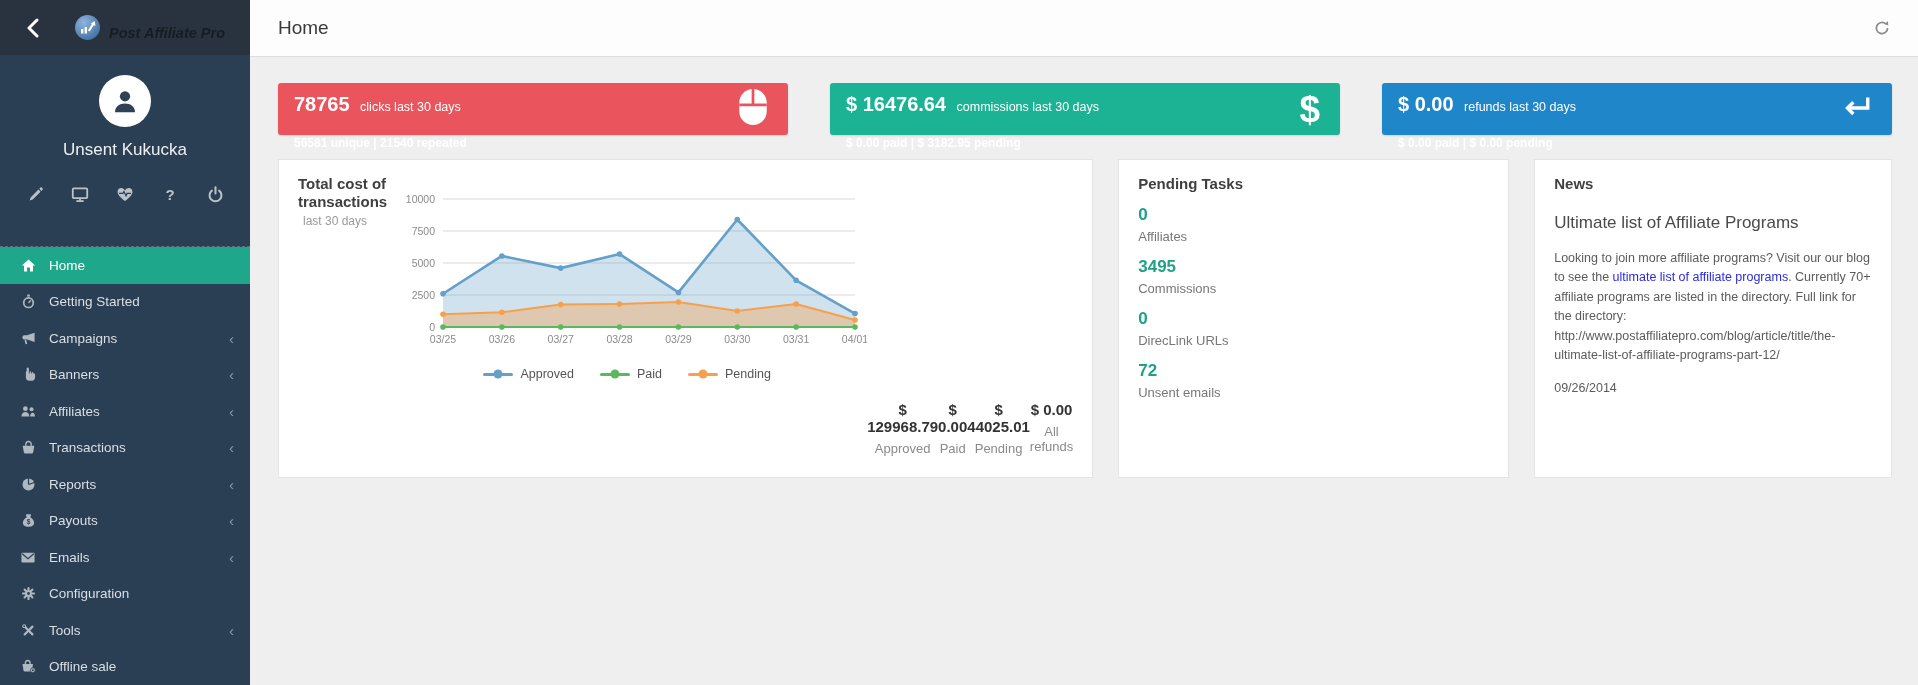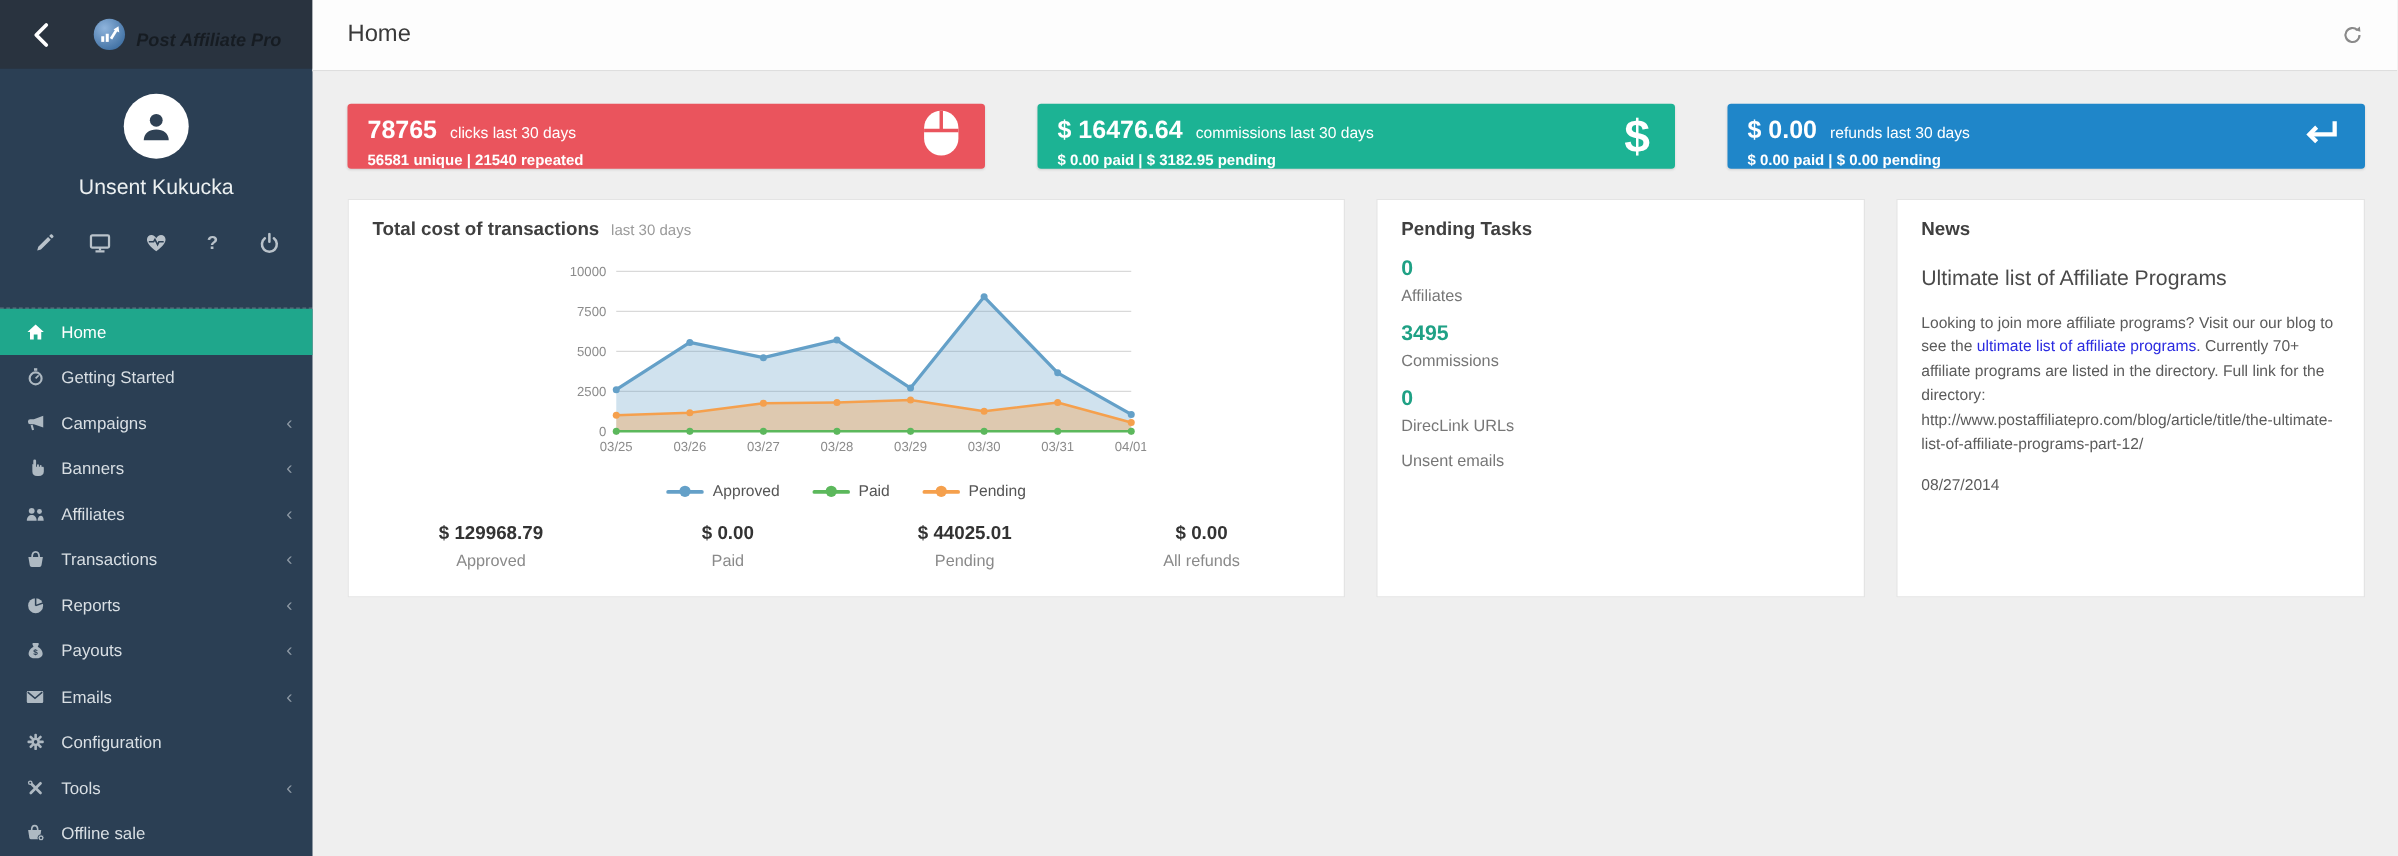--- a/index.html
+++ b/index.html
@@ -33,31 +33,31 @@
   .page-title { font-size:19px; color:#3A3A3A; }
   .refresh { margin-left:auto; cursor:pointer; display:flex; }
   .content { flex:1; padding:26px 26px 0 28px; }
 
   
   .cards-row { display:flex; gap:42px; }
   .card { position:relative; flex:1; height:52px; border-radius:3px; color:#fff; padding:10px 16px;
           background:var(--cardbg); box-shadow:0 1px 2px rgba(0,0,0,0.12); cursor:pointer; }
   .card-value { font-size:20px; font-weight:bold; }
   .card-label { font-size:12.5px; margin-left:6px; }
-  .card-sub { font-size:12px; margin-top:5px;font-weight:bold; }
+  .card-sub { font-size:12px; margin-top:20px;font-weight:bold; }
   .card-icon { position:absolute; right:20px; top:50%; transform:translateY(-50%); }
   .dollar-glyph { font-size:37px; font-weight:bold; line-height:1; }
 
   
   .panels-row { display:flex; gap:25px; margin-top:24px; }
   .panel { background:#fff; border:1px solid #E4E4E4; height:319px; padding:15px 19px; }
   .panel-title { font-size:15px; font-weight:bold; color:#3F3F3F; }
   .panel-sub { font-size:12px; font-weight:normal; color:#9A9A9A; margin-left:5px; }
 
-  .chart-panel { flex:0 0 798px; display:flex; flex-direction:column; }
+  .chart-panel { flex:0 0 798px; display:flex; }
   .chart-wrap { margin-top:14px; display:flex; flex-direction:column; align-items:center; }
   .legend { display:flex; gap:26px; justify-content:center; margin-top:2px; }
   .legend-item { display:flex; align-items:center; gap:7px; cursor:pointer; }
   .lg-marker { position:relative; width:30px; height:3px; border-radius:2px; }
   .lg-dot { position:absolute; left:50%; top:50%; transform:translate(-50%,-50%); width:9px; height:9px; border-radius:50%; }
   .legend-label { font-size:12.5px; color:#555; }
   .chart-stats { margin-top:auto; display:flex; padding-bottom:6px; }
   .stat-col { flex:1; text-align:center; }
   .stat-value { font-size:15px; font-weight:bold; color:#333; }
   .stat-label { font-size:13px; color:#8A8A8A; margin-top:6px; }
@@ -433,27 +433,28 @@
           </div>
           <div class="task-item">
             <div class="task-value">3495</div>
             <div class="task-label">Commissions</div>
           </div>
           <div class="task-item">
             <div class="task-value">0</div>
             <div class="task-label">DirecLink URLs</div>
           </div>
           <div class="task-item">
+            <div class="task-value">72</div>
             <div class="task-label">Unsent emails</div>
           </div>
         </section>
 
         <section class="panel news-panel">
           <div class="panel-title">News</div>
           <div class="news-article-title">Ultimate list of Affiliate Programs</div>
           <p class="news-body"><span>Looking to join more affiliate programs? Visit our our blog to see the </span><a class="news-link">ultimate list of affiliate programs</a><span>. Currently 70+ affiliate programs are listed in the directory. Full link for the directory: http://www.postaffiliatepro.com/blog/article/title/the-ultimate-list-of-affiliate-programs-part-12/</span></p>
-          <div class="news-date">08/27/2014</div>
+          <div class="news-date">09/26/2014</div>
         </section>
 
       </div>
     </div>
   </main>
 </div>
 
 </body></html>

